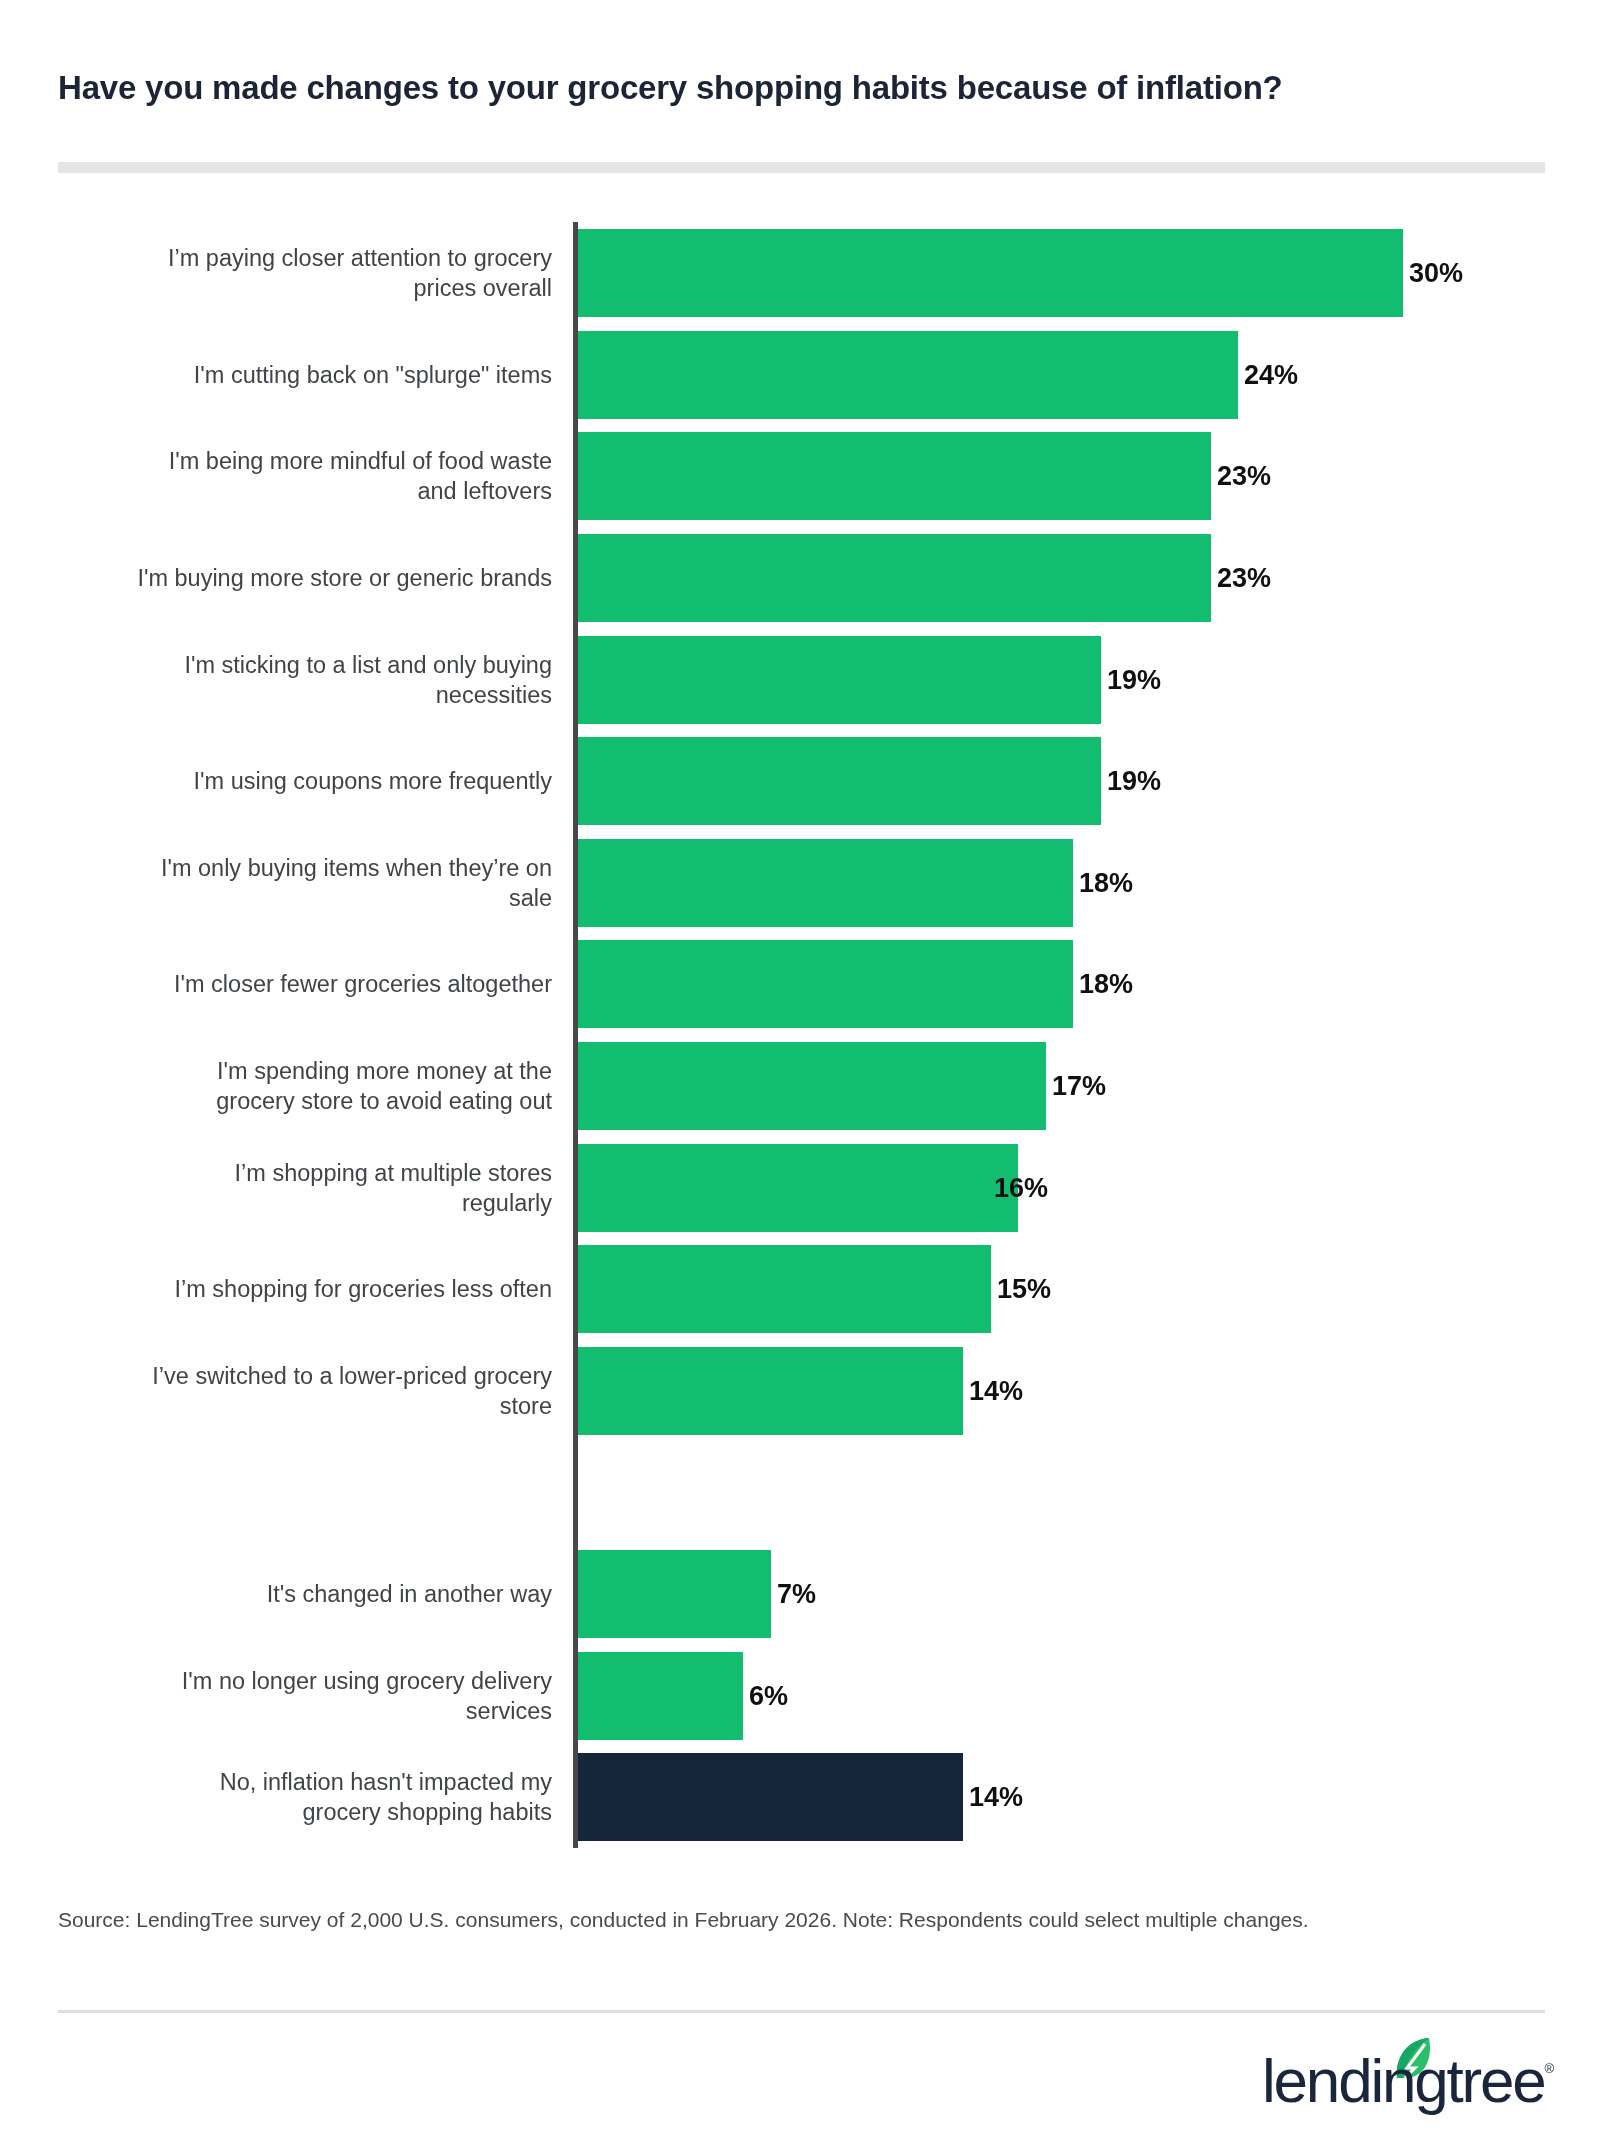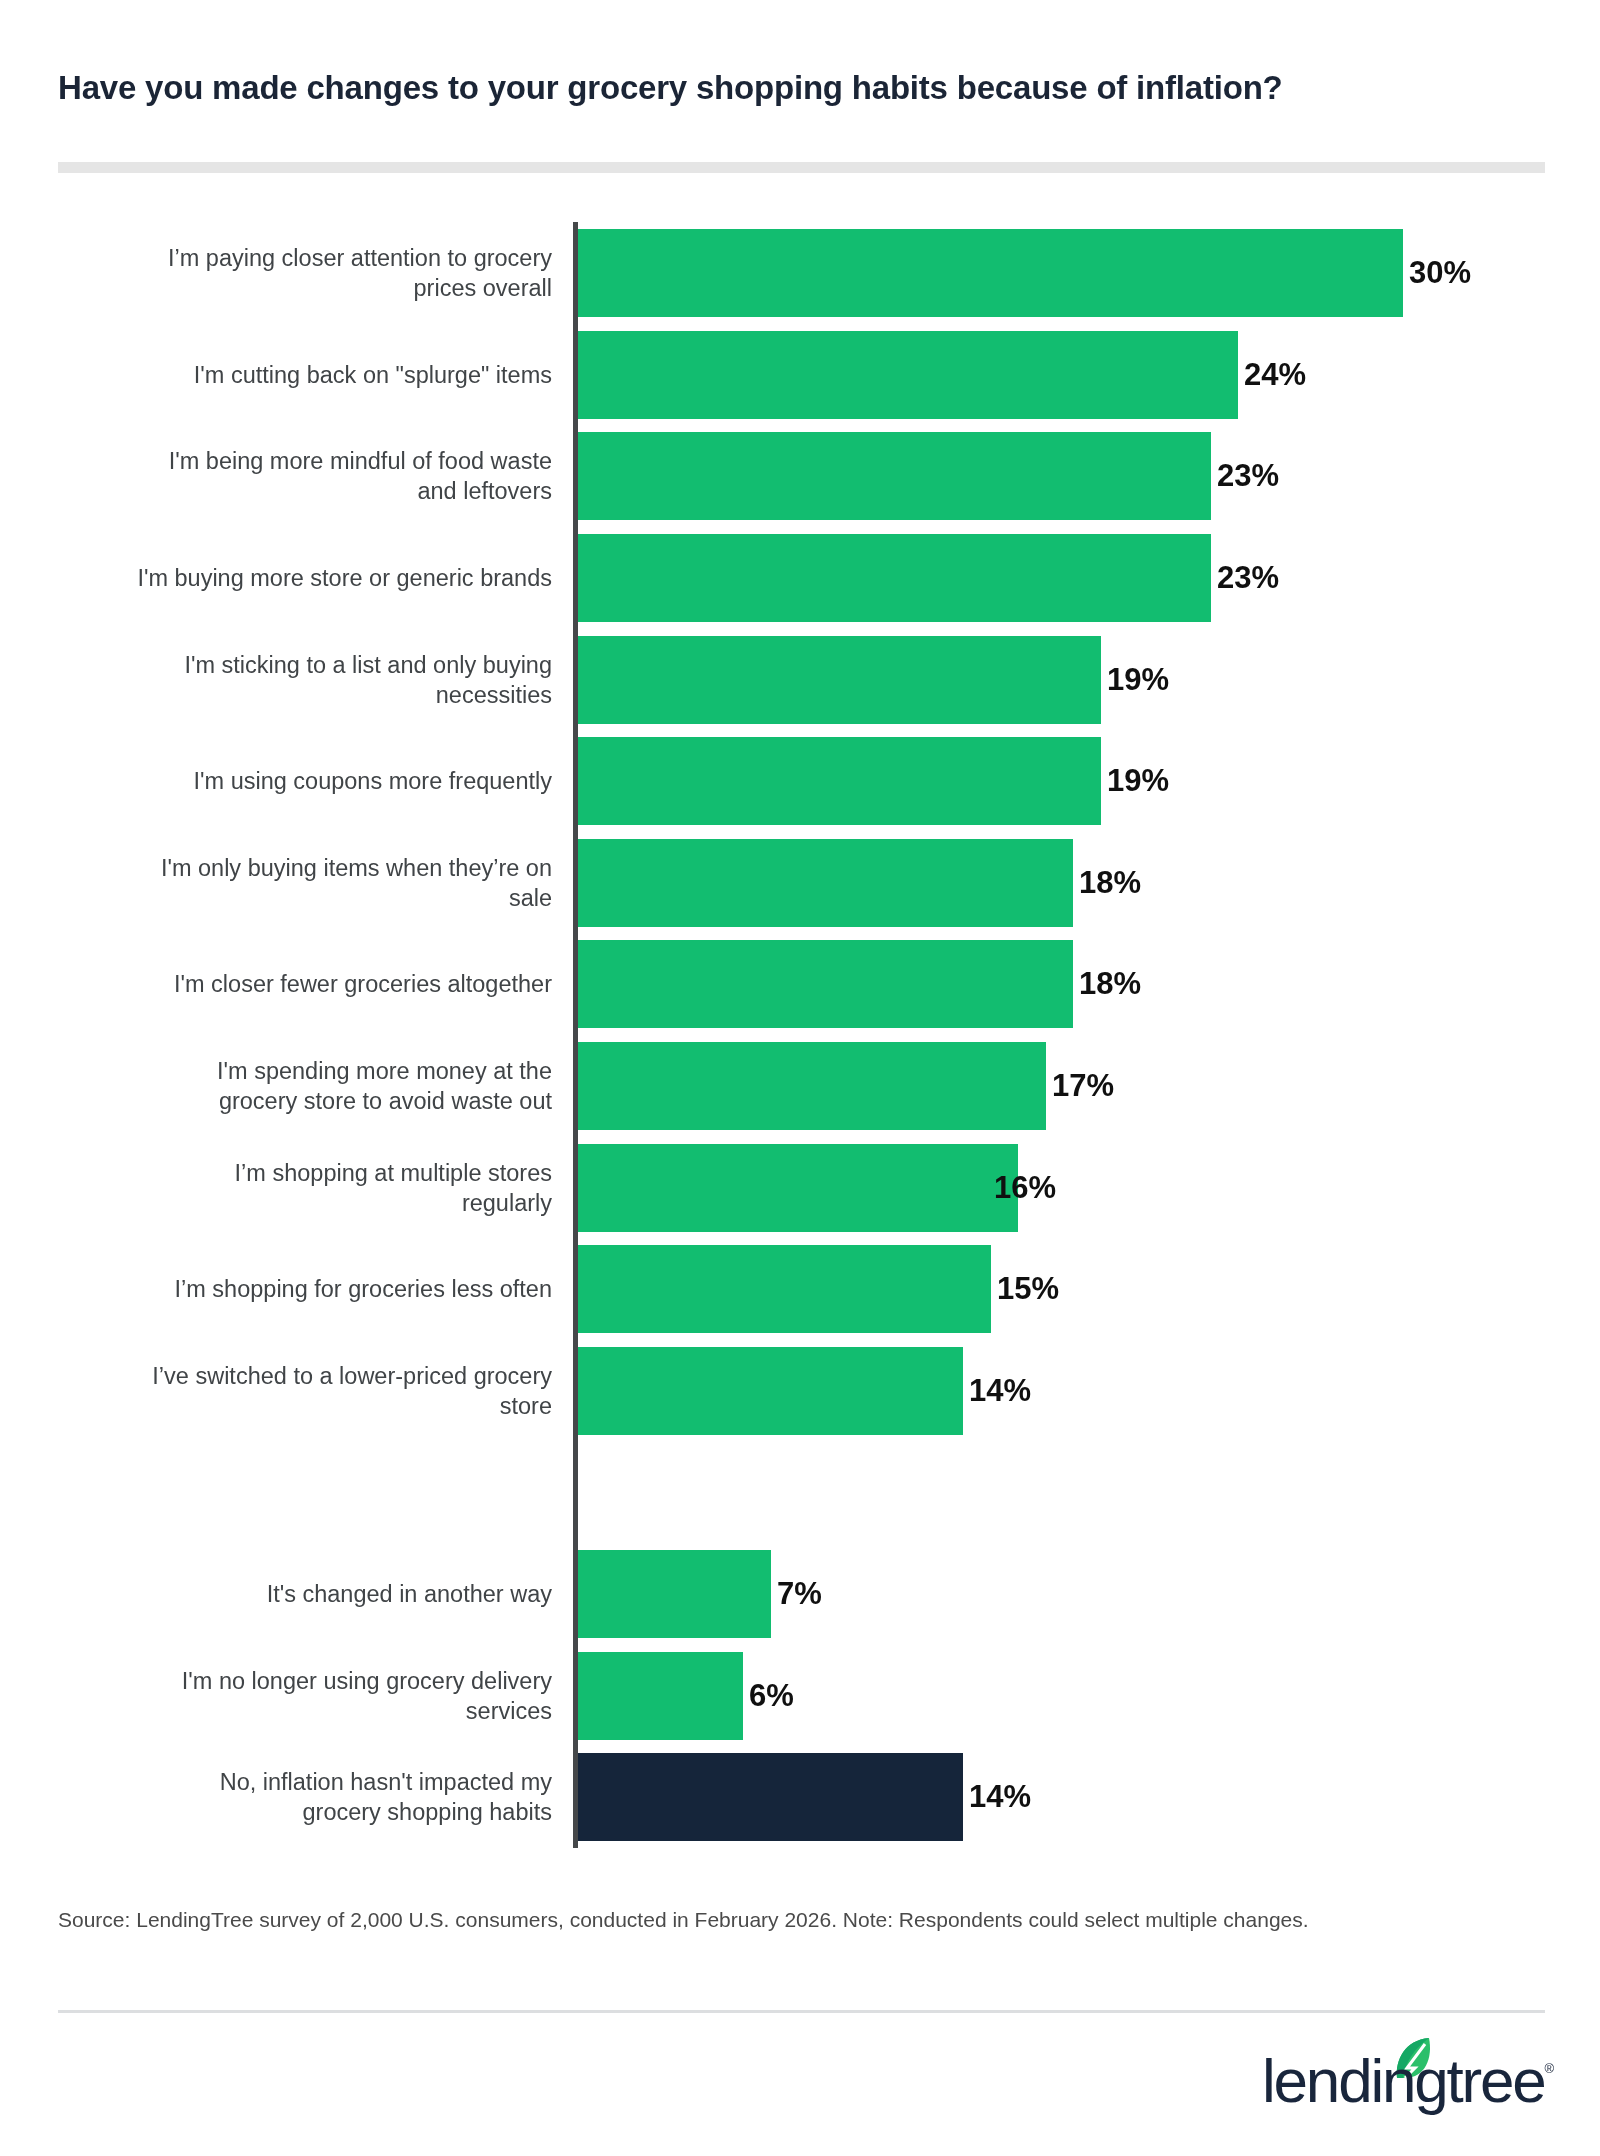--- a/index.html
+++ b/index.html
@@ -99,21 +99,21 @@
     background: #12bd70;
   }
   .bar.dark {
     background: #15253a;
   }
 
   .bar-value {
     position: absolute;
     top: 50%;
     transform: translateY(-50%);
-    font-size: 31px;
+    font-size: 27px;
     font-weight: bold;
     color: #101010;
     white-space: nowrap;
   }
 
   
   .source-note {
     position: absolute;
     left: 58px;
     top: 1906px;
@@ -216,21 +216,21 @@
           <div class="bar" style="width: 495px;"></div>
           <div class="bar-value" style="left: 1079px;">18%</div>
         </div>
         <div class="row" style="top: 718px; height: 88px;">
           <div class="row-label">I'm closer fewer groceries altogether</div>
           <div class="bar" style="width: 495px;"></div>
           <div class="bar-value" style="left: 1079px;">18%</div>
         </div>
         <div class="row" style="top: 820px; height: 88px;">
           <div class="row-label">I'm spending more money at the
-grocery store to avoid waste out</div>
+grocery store to avoid eating out</div>
           <div class="bar" style="width: 468px;"></div>
           <div class="bar-value" style="left: 1052px; text-align: right;">17%</div>
         </div>
         <div class="row" style="top: 922px; height: 88px;">
           <div class="row-label">I’m shopping at multiple stores
 regularly</div>
           <div class="bar" style="width: 440px;"></div>
           <div class="bar-value" style="left: 994px;">16%</div>
         </div>
         <div class="row" style="top: 1023px; height: 88px;">

